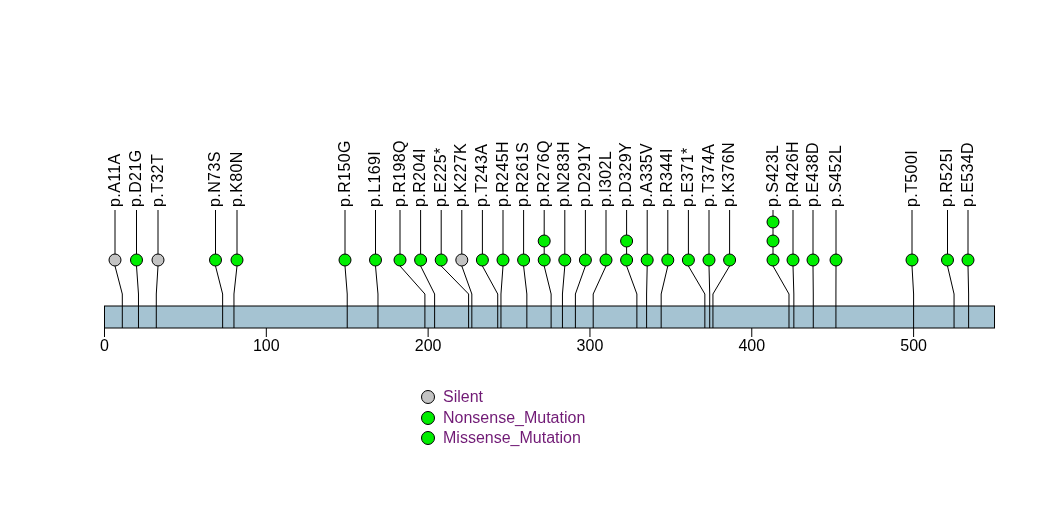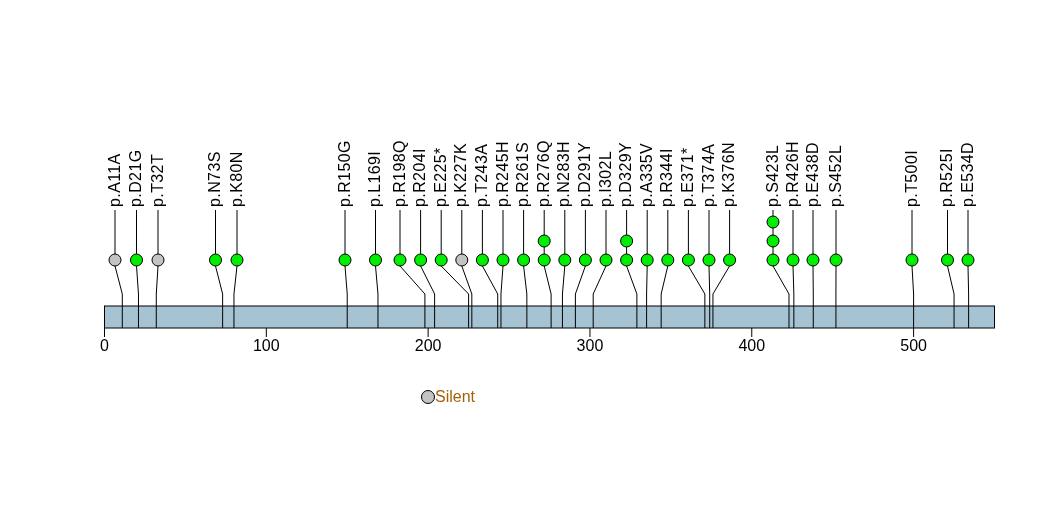--- a/index.html
+++ b/index.html
@@ -33,23 +33,23 @@
     height: 20.6px;
   }
   .swatch {
     width: 12px;
     height: 12px;
     border: 1px solid #000;
     border-radius: 50%;
     flex: 0 0 auto;
   }
   .legend-label {
-    margin-left: 0;
+    margin-left: 8px;
     font-size: 16px;
-    color: #a16207;
+    color: #701a75;
     white-space: nowrap;
   }
   text {
     font-family: "Liberation Sans", sans-serif;
     fill: #000000;
   }
 </style>
 </head>
 <body>
 
@@ -196,14 +196,22 @@
       <text x="751.7800000000001" y="351" text-anchor="middle" font-size="16">400</text>
       <line x1="913.6" y1="328" x2="913.6" y2="337" stroke="#000" stroke-width="1"></line>
       <text x="913.6" y="351" text-anchor="middle" font-size="16">500</text>
     </svg>
 
   <div id="legend">
     <div class="legend-row">
       <span class="swatch" style="background: rgb(195, 195, 195);"></span>
       <span class="legend-label">Silent</span>
     </div>
+    <div class="legend-row">
+      <span class="swatch" style="background: rgb(0, 238, 0);"></span>
+      <span class="legend-label">Nonsense_Mutation</span>
+    </div>
+    <div class="legend-row">
+      <span class="swatch" style="background: rgb(0, 238, 0);"></span>
+      <span class="legend-label">Missense_Mutation</span>
+    </div>
   </div>
 </div>
 
 </body></html>

